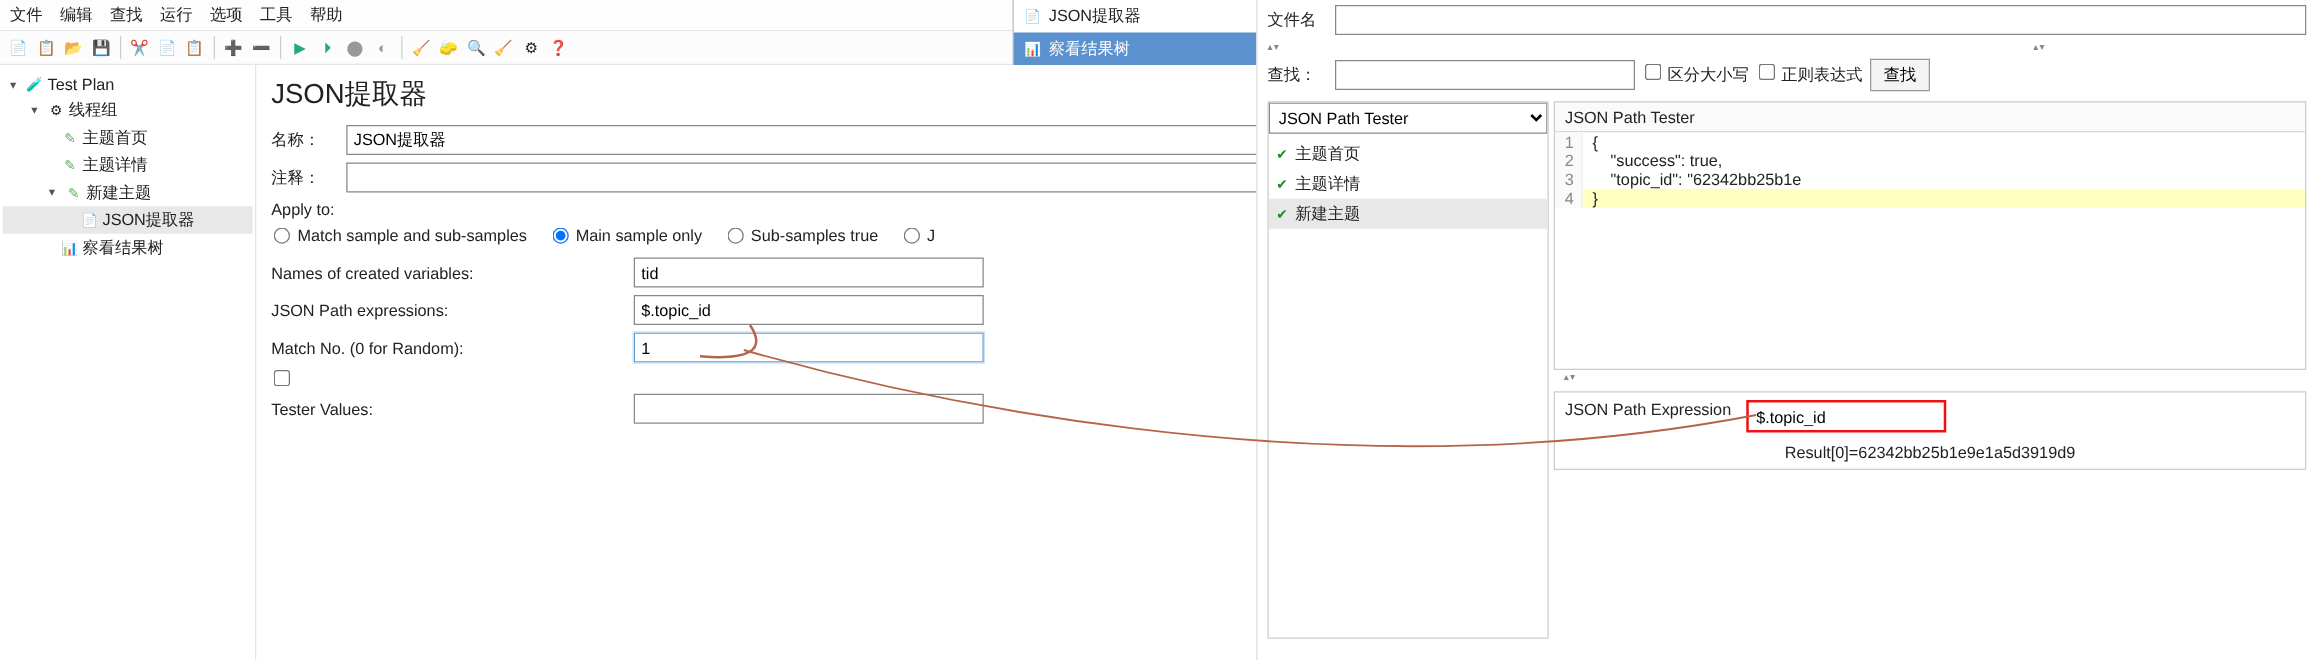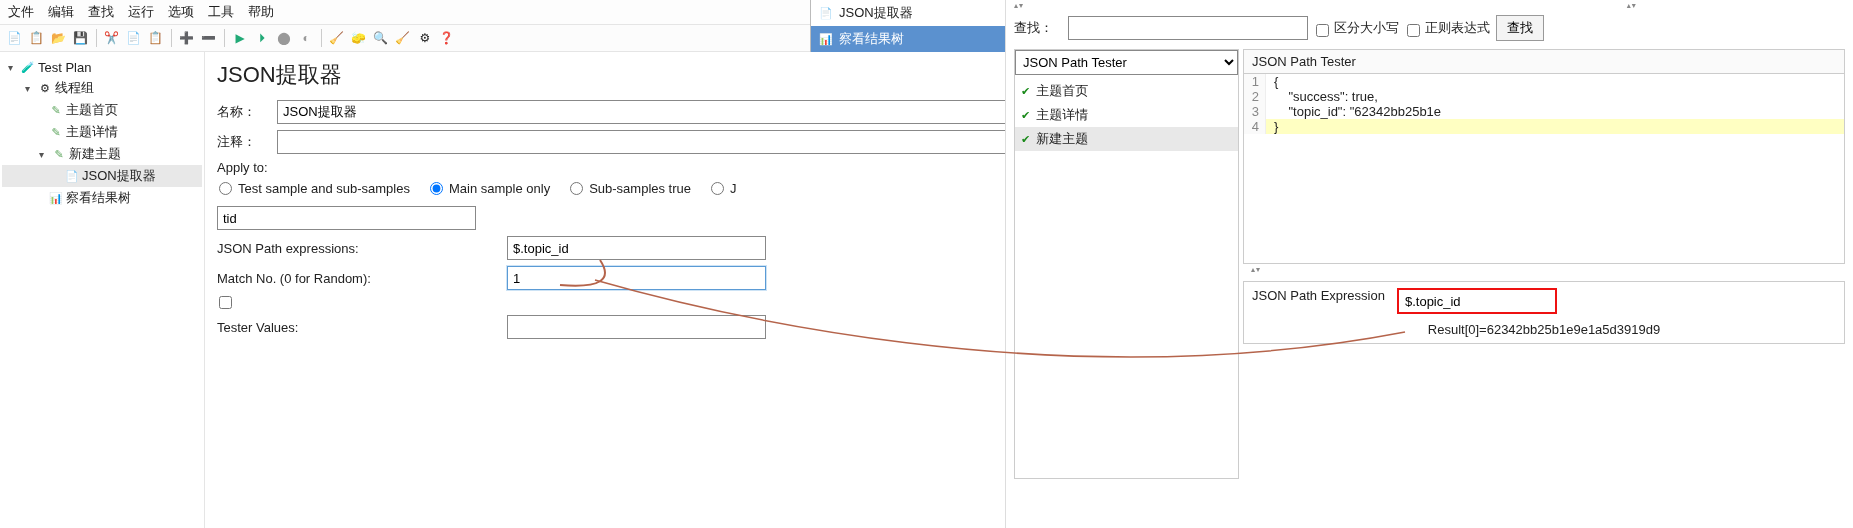--- a/index.html
+++ b/index.html
@@ -29,34 +29,34 @@
 .center { flex:1; padding:8px 12px; position:relative; overflow:hidden; }
 .h1 { font-size:22px; font-weight:400; margin-bottom:10px; }
 .frow { display:flex; align-items:center; margin-bottom:6px; }
 .flab { width:60px; }
 .section { margin-top:4px; margin-bottom:4px; }
 .tin { border:1px solid #888; padding:3px 5px; height:24px; }
 .radios { display:flex; gap:18px; align-items:center; margin:6px 0 10px 0; }
 .radios label { display:flex; align-items:center; gap:4px; }
 .grow { display:flex; align-items:center; margin-bottom:6px; }
 .glab { width:290px; }
-.gin { border:1px solid #888; padding:3px 5px; height:24px; width:259px; }
+.gin { border:1px solid #888; padding:3px 5px; height:24px; width:280px; }
 .gin.blue { border:1px solid #5b9bd5; outline:1px solid #cde3f5; }
 
 
 .overlay { position:absolute; left:810px; top:0; width:200px; border-left:1px solid #bbb; background:#fff; }
 .ov-item { padding:4px 8px; display:flex; align-items:center; gap:6px; }
 .ov-item.sel { background:#5b91cf; color:#fff; }
 
 
 .rightpanel { position:absolute; left:1005px; top:0; width:848px; height:528px; border-left:1px solid #ddd; background:#fff; }
 .rp-row { display:flex; align-items:center; gap:6px; padding:4px 8px; }
 .rp-label { min-width:48px; }
 .rp-in { border:1px solid #888; flex:1; height:24px; padding:2px 5px; }
-.rp-chk { display:flex; align-items:flex-end; gap:3px; }
+.rp-chk { display:flex; align-items:flex-start; gap:3px; }
 .rp-btn { border:1px solid #999; background:#f4f4f4; padding:3px 10px; }
 .gripper { color:#888; font-size:8px; padding:1px 8px; letter-spacing:1px;}
 .rp-split { display:flex; height:calc(100% - 90px); }
 .rp-left { width:225px; border:1px solid #ccc; margin:4px 4px 4px 8px; overflow:hidden; }
 .rp-sel { width:100%; border:1px solid #888; padding:3px; margin-bottom:4px; background:#fff; }
 .rp-li { padding:3px 6px; display:flex; align-items:center; gap:6px; }
 .rp-li.sel { background:#e8e8e8; }
 .ok { color:#1a8a1a; font-size:11px; }
 .rp-right { flex:1; margin:4px 8px 4px 0; display:flex; flex-direction:column; }
 .tabhead { border:1px solid #ccc; padding:4px 8px; background:#fafafa; }
@@ -164,37 +164,38 @@
     </div>
     <div class="frow">
       <span class="flab">注释：</span>
       <input class="tin" style="flex: 1 1 0%;" value="">
     </div>
 
     <div class="section">Apply to:</div>
     <div class="radios">
       <label>
           <input type="radio" name="ap" style="">
-          <span>Test sample and sub-samples</span>
+          <span>Match sample and sub-samples</span>
         </label>
       <label>
           <input type="radio" name="ap" checked="" style="">
           <span>Main sample only</span>
         </label>
       <label>
           <input type="radio" name="ap" style="">
           <span>Sub-samples true</span>
         </label>
       <label>
           <input type="radio" name="ap" style="">
           <span>J</span>
         </label>
     </div>
 
     <div class="grow">
+      <span class="glab">Names of created variables:</span>
       <input class="gin" value="tid" style="">
     </div>
     <div class="grow">
       <span class="glab">JSON Path expressions:</span>
       <input class="gin" value="$.topic_id" style="">
     </div>
     <div class="grow">
       <span class="glab">Match No. (0 for Random):</span>
       <input class="gin blue" value="1" style="">
     </div>
@@ -213,20 +214,24 @@
     <span class="ticon">📄</span>
     <span>JSON提取器</span>
   </div>
   <div class="ov-item sel">
     <span class="ticon" style="color:#fff">📊</span>
     <span>察看结果树</span>
   </div>
 </div>
 
 <div class="rightpanel">
+  <div class="rp-row">
+    <span class="rp-label">文件名</span>
+    <input class="rp-in" style="">
+  </div>
   <div class="gripper">▴▾ &nbsp;&nbsp;&nbsp;&nbsp;&nbsp;&nbsp;&nbsp;&nbsp;&nbsp;&nbsp;&nbsp;&nbsp;&nbsp;&nbsp;&nbsp;&nbsp;&nbsp;&nbsp;&nbsp;&nbsp;&nbsp;&nbsp;&nbsp;&nbsp;&nbsp;&nbsp;&nbsp;&nbsp;&nbsp;&nbsp;&nbsp;&nbsp;&nbsp;&nbsp;&nbsp;&nbsp;&nbsp;&nbsp;&nbsp;&nbsp;&nbsp;&nbsp;&nbsp;&nbsp;&nbsp;&nbsp;&nbsp;&nbsp;&nbsp;&nbsp;&nbsp;&nbsp;&nbsp;&nbsp;&nbsp;&nbsp;&nbsp;&nbsp;&nbsp;&nbsp;&nbsp;&nbsp;&nbsp;&nbsp;&nbsp;&nbsp;&nbsp;&nbsp;&nbsp;&nbsp;&nbsp;&nbsp;&nbsp;&nbsp;&nbsp;&nbsp;&nbsp;&nbsp;&nbsp;&nbsp;&nbsp;&nbsp;&nbsp;&nbsp;&nbsp;&nbsp;&nbsp;&nbsp;&nbsp;&nbsp;&nbsp;&nbsp;&nbsp;&nbsp;&nbsp;&nbsp;&nbsp;&nbsp;&nbsp;&nbsp;&nbsp;&nbsp;&nbsp;&nbsp;&nbsp;&nbsp;&nbsp;&nbsp;&nbsp;&nbsp;&nbsp;&nbsp;&nbsp;&nbsp;&nbsp;&nbsp;&nbsp;&nbsp;&nbsp;&nbsp;&nbsp;&nbsp;&nbsp;&nbsp;&nbsp;&nbsp;&nbsp;&nbsp;&nbsp;&nbsp;&nbsp;&nbsp;&nbsp;&nbsp;&nbsp;&nbsp;&nbsp;&nbsp;&nbsp;&nbsp;&nbsp;&nbsp;&nbsp;&nbsp;&nbsp;&nbsp;&nbsp;&nbsp;&nbsp;&nbsp;&nbsp;&nbsp;&nbsp;&nbsp;&nbsp;&nbsp;&nbsp;&nbsp;&nbsp;&nbsp;&nbsp;&nbsp;&nbsp;&nbsp;&nbsp;&nbsp;&nbsp;&nbsp;&nbsp;&nbsp;&nbsp;&nbsp;&nbsp;&nbsp;&nbsp;&nbsp;&nbsp;&nbsp;&nbsp;&nbsp;&nbsp;&nbsp;&nbsp;&nbsp;&nbsp; ▴▾</div>
   <div class="rp-row">
     <span class="rp-label">查找：</span>
     <input class="rp-in" style="flex: 0 0 240px;">
     <label class="rp-chk">
         <input type="checkbox" style="">
         <span>区分大小写</span>
       </label>
     <label class="rp-chk">
         <input type="checkbox" style="">

